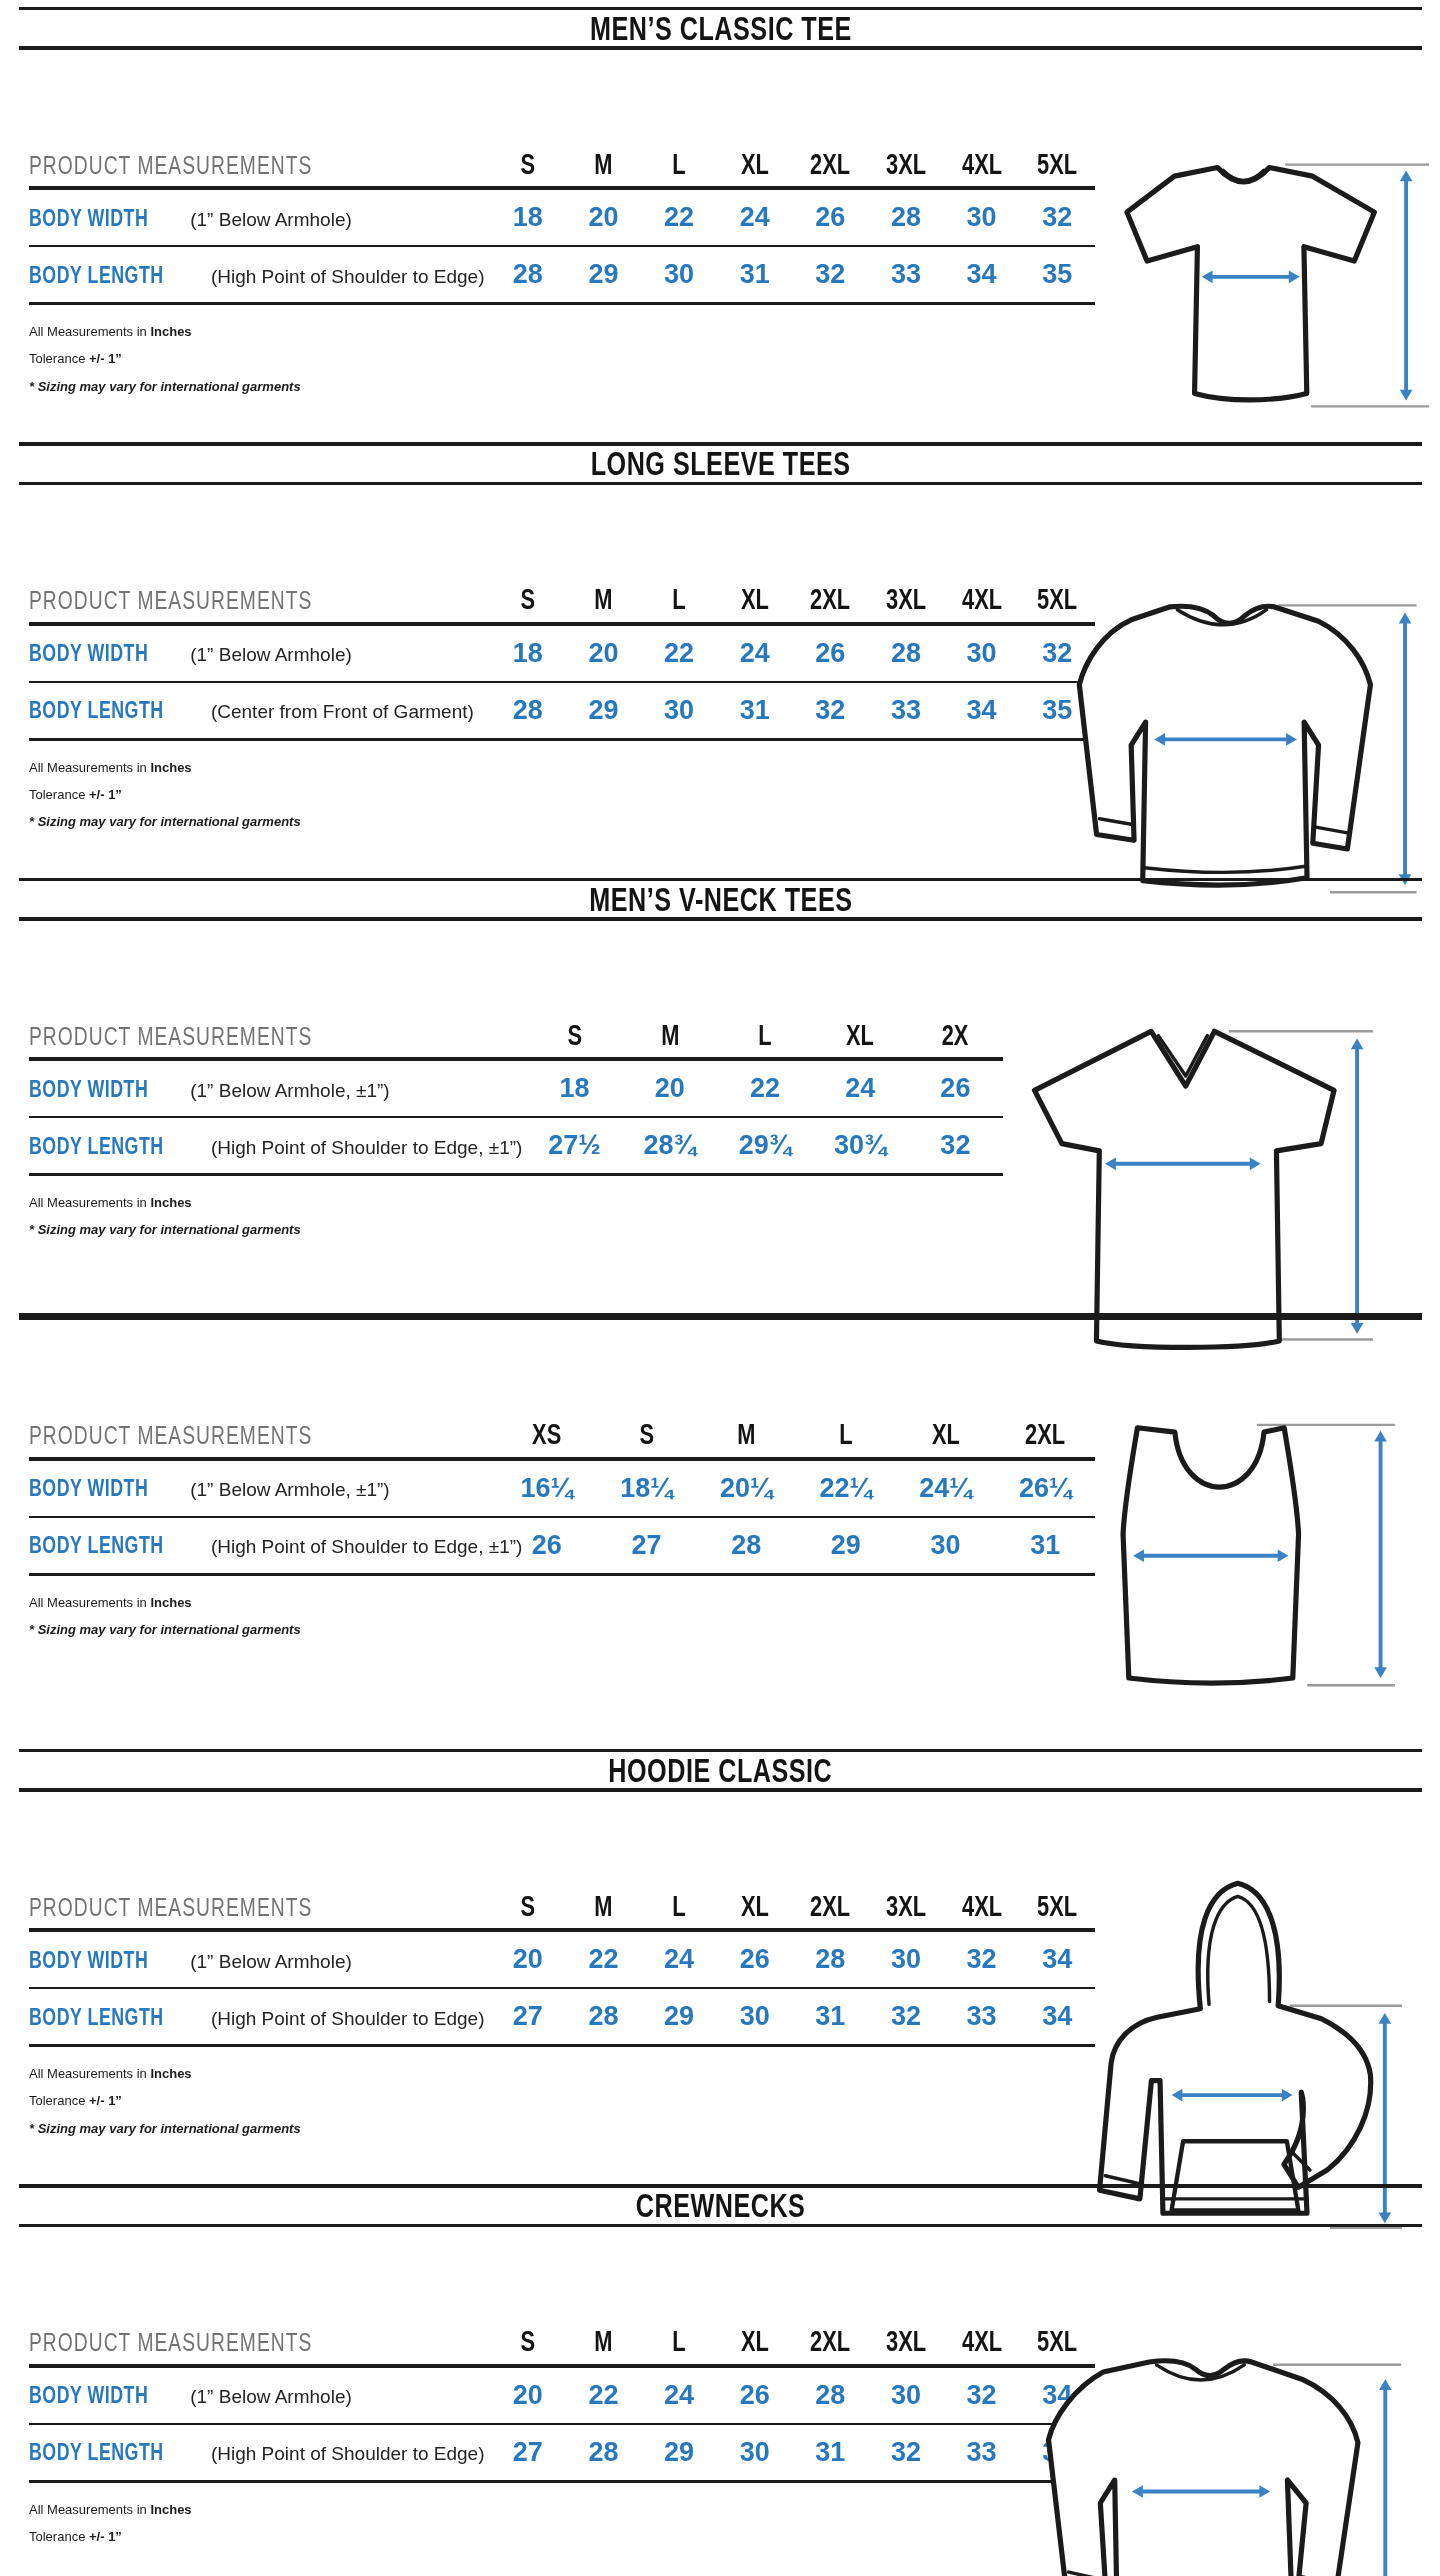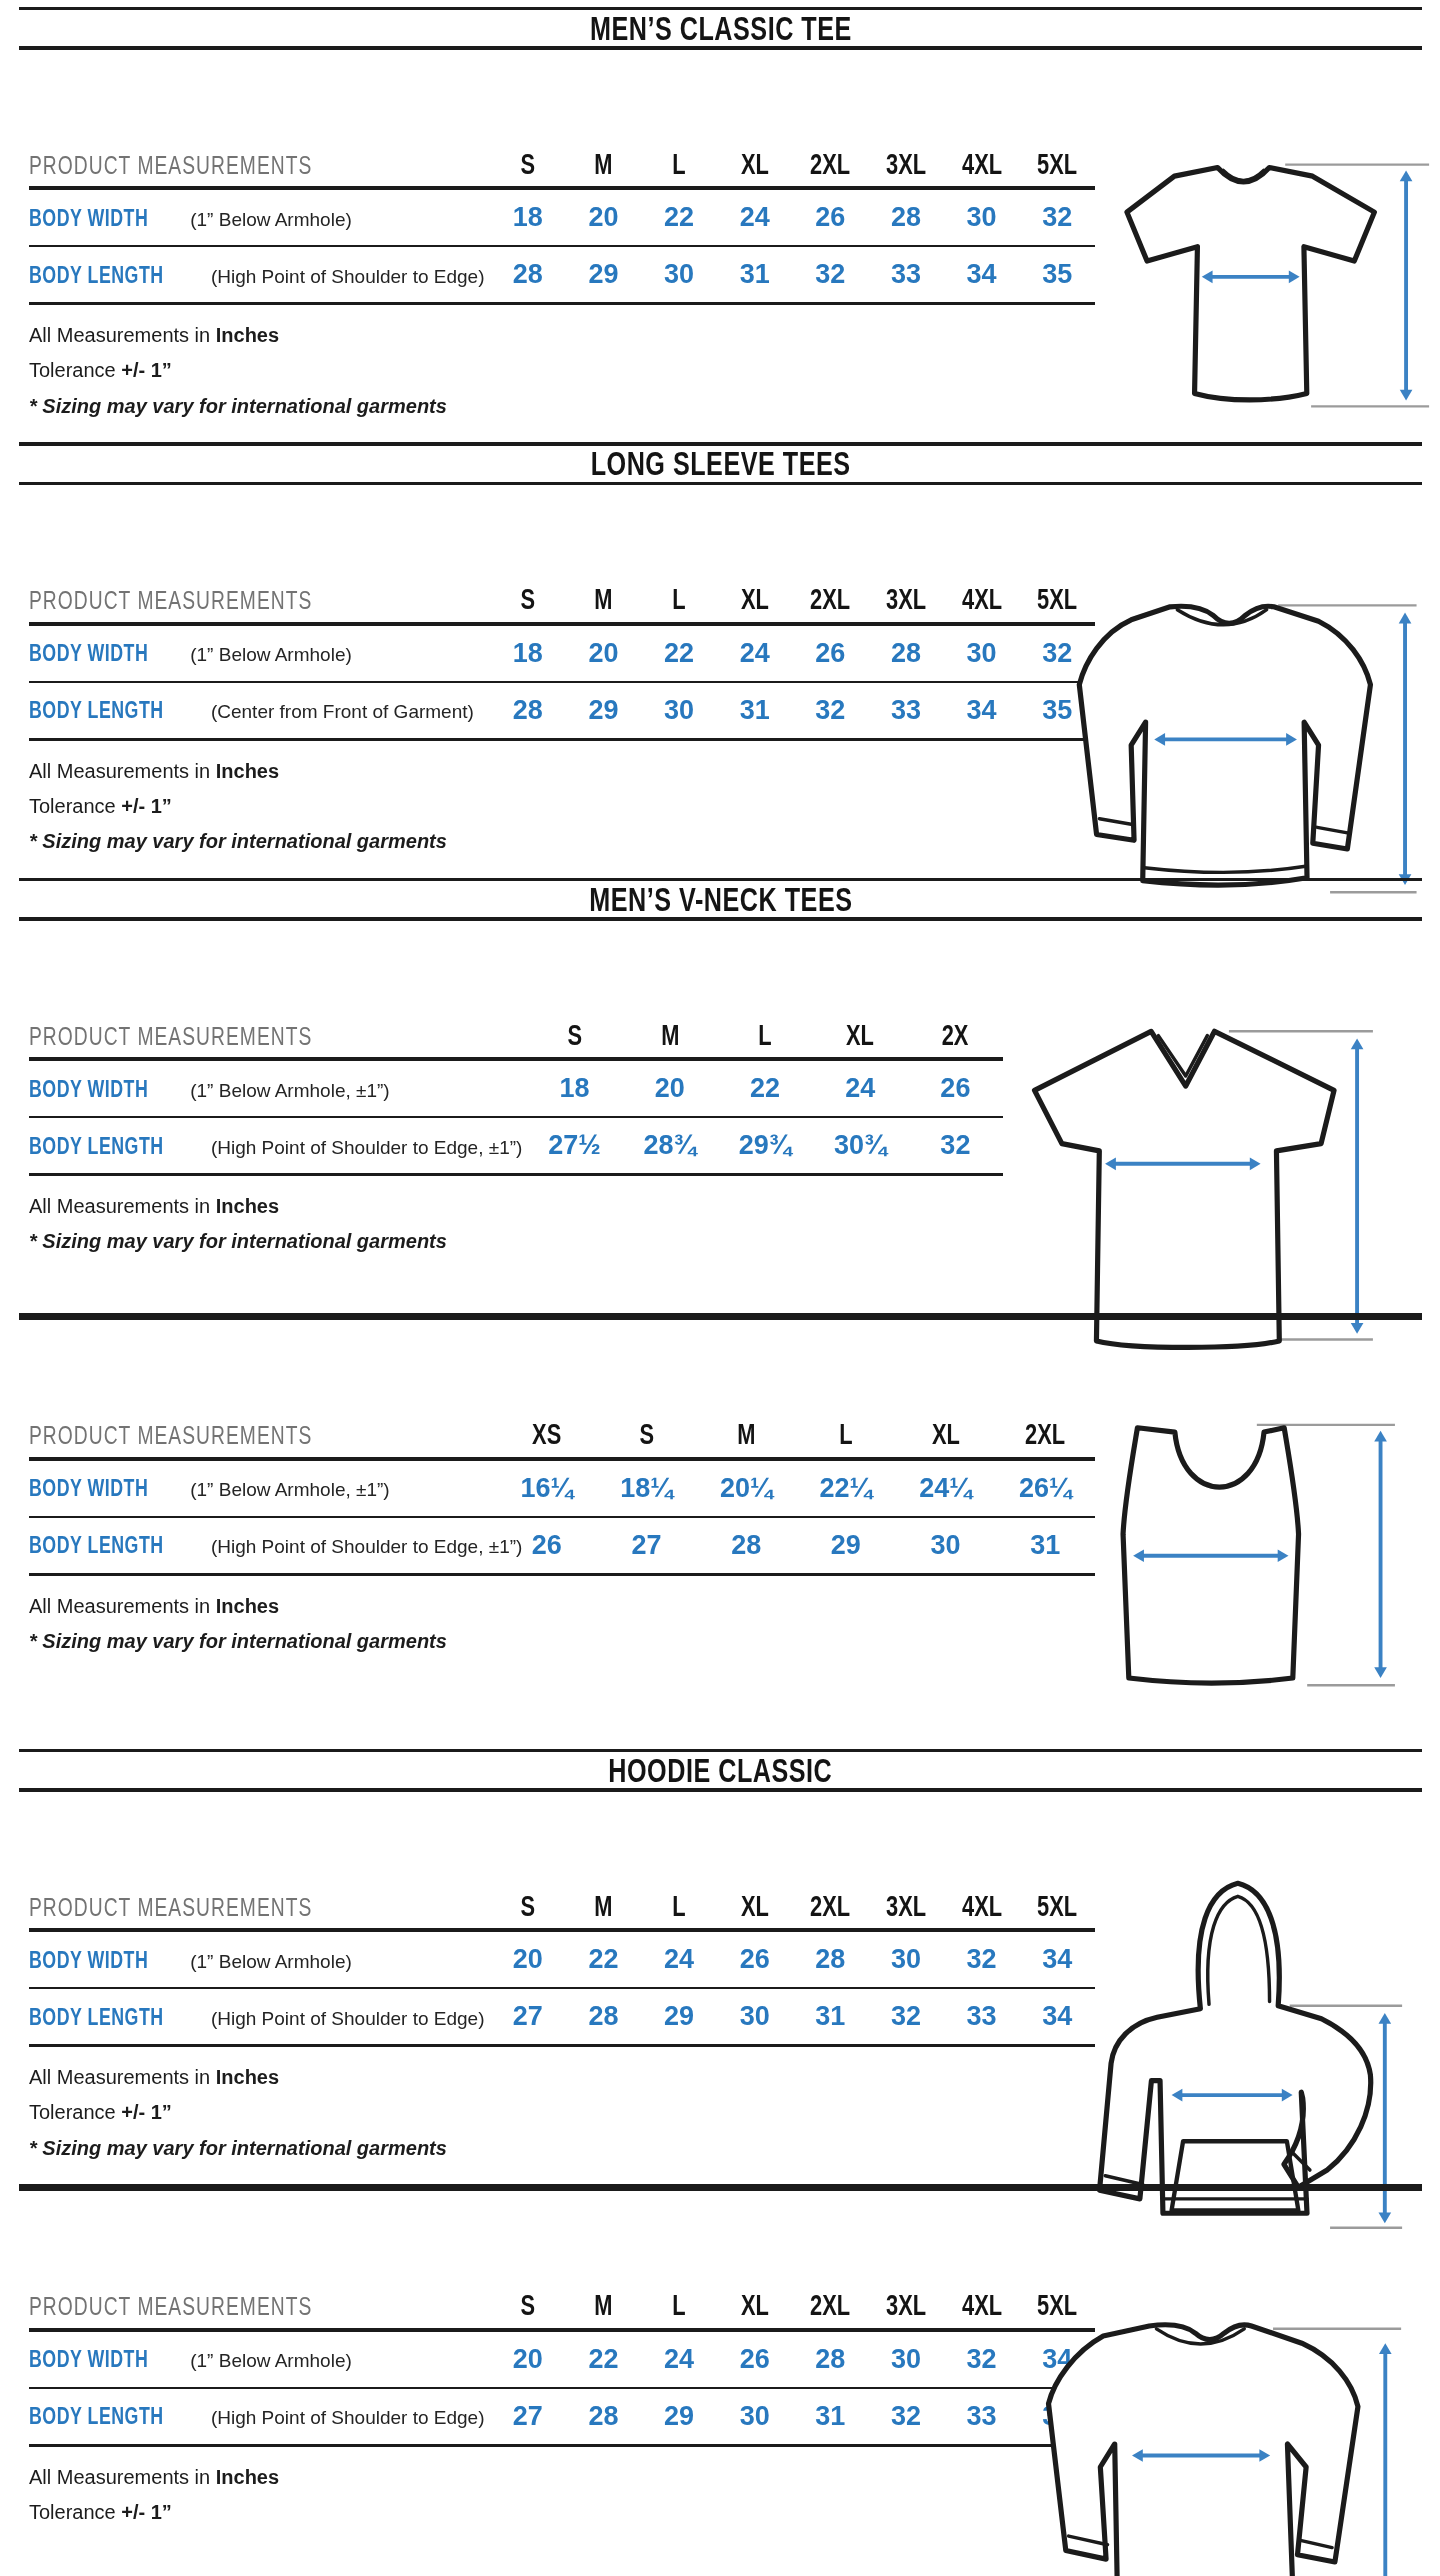--- a/index.html
+++ b/index.html
@@ -28,21 +28,21 @@
   .hr.thick { height:3.6px; }
   .hr.thin { height:2.2px; }
   .hr.bottom { height:2.9px; }
 
   .t-row { display:grid; align-items:center; height:55px; }
   .row-label-cell { white-space:nowrap; }
   .row-label { color:#2878BE; font-size:24px; font-weight:bold; letter-spacing:0.7px; }
   .row-note { font-size:19px; color:#242424; margin-left:0; }
   .val { text-align:center; color:#2878BE; font-size:27px; font-weight:bold; }
 
-  .notes { margin-top:19px; font-size:20px; color:#1c1c1c; }
+  .notes { margin-top:19px; font-size:13px; color:#1c1c1c; }
   .notes p { margin:0 0 12.2px 0; }
   .notes .b { font-weight:bold; }
   .notes .disclaimer { font-style:italic; font-weight:600; }
 
   .illus { position:absolute; }
   .illus svg { display:block; width:100%; height:100%; }
   .ill-classic   { left:1101px; top:21.6px;  width:331px; height:259px; }
   .ill-longsleeve{ left:1062px; top:31px;  width:356px; height:297px; }
   .ill-vneck     { left:1030px; top:21.6px;  width:346px; height:324px; }
   .ill-tank      { left:1120px; top:17.3px;  width:278px; height:269px; }
@@ -402,20 +402,23 @@
                 <polygon points="206,93 201.6,100.5 210.4,100.5" fill="#3B82C4"></polygon>
                 <polygon points="206,239 201.6,231.5 210.4,231.5" fill="#3B82C4"></polygon>
               </g>
             </svg>
           </div>
     </div>
   </section>
 
   <section class="sheet-section">
     <div class="rule top"></div>
+    <div class="title-row">
+      <h2 class="section-title"><span class="cond cond-c">CREWNECKS</span></h2>
+    </div>
     <div class="rule"></div>
     <div class="content">
       <div class="mtable" style="width: 1066px;">
         <div class="t-head" style="grid-template-columns: 461px repeat(8, 1fr);">
           <div class="t-header-cell"><span class="cond cond-l">PRODUCT MEASUREMENTS</span></div>
         <div class="size-cell"><span class="cond cond-c">S</span></div>
               <div class="size-cell"><span class="cond cond-c">M</span></div>
               <div class="size-cell"><span class="cond cond-c">L</span></div>
               <div class="size-cell"><span class="cond cond-c">XL</span></div>
               <div class="size-cell"><span class="cond cond-c">2XL</span></div>

